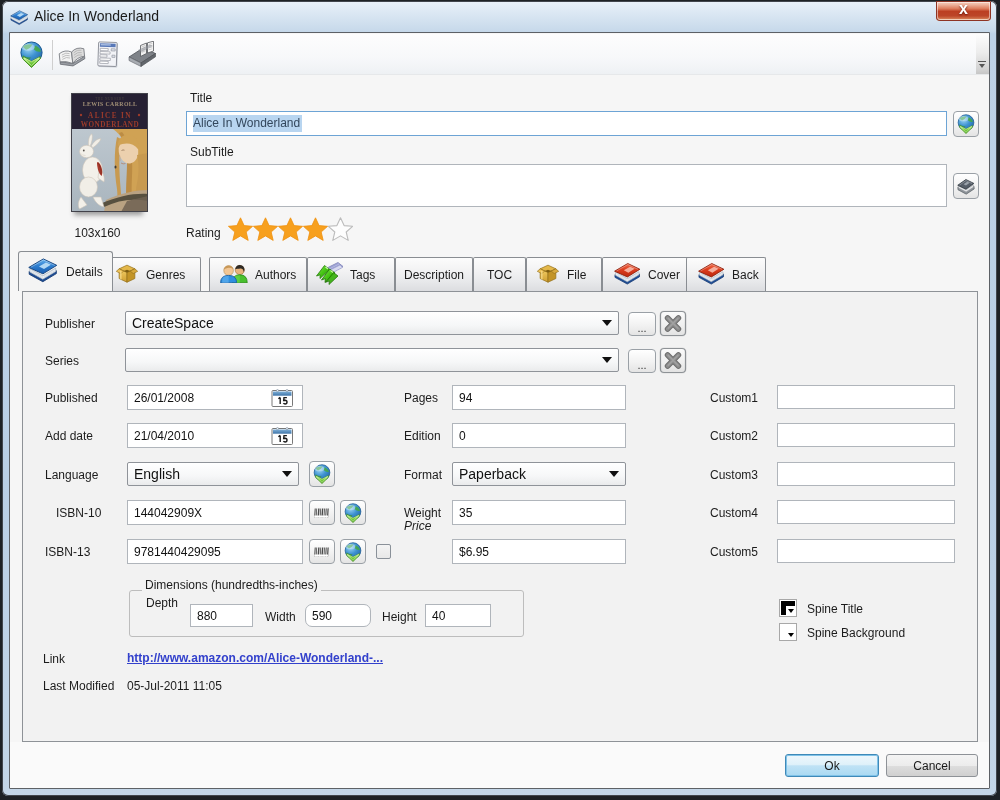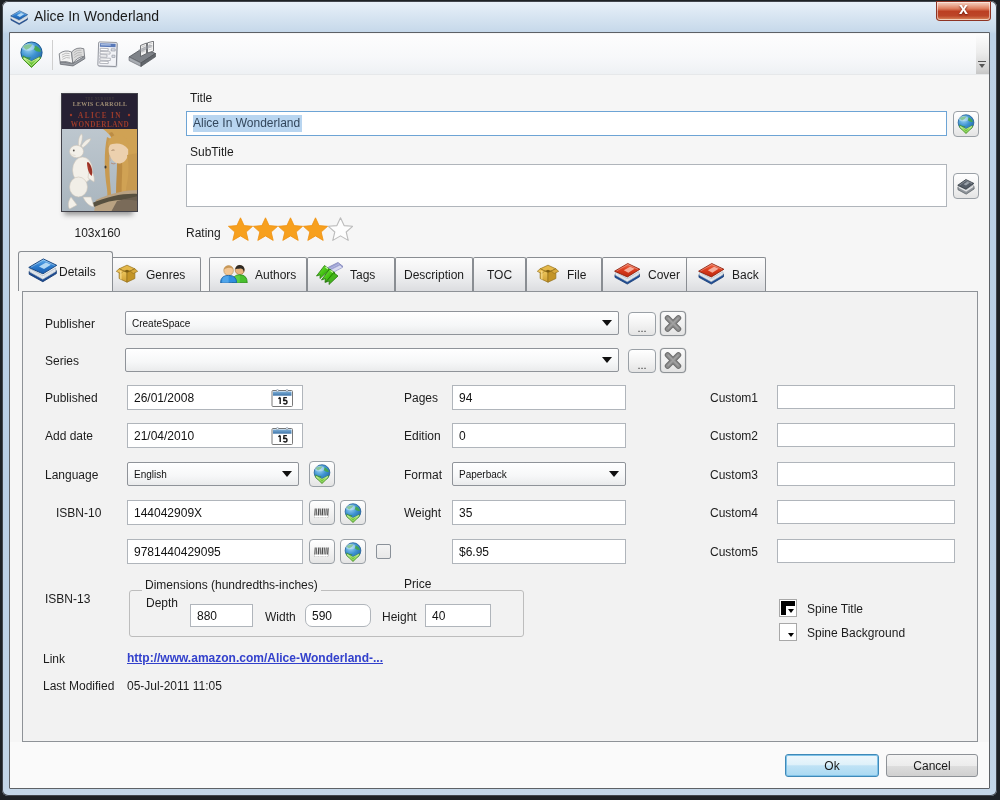--- a/index.html
+++ b/index.html
@@ -22,21 +22,21 @@
   background:#f6f6f6; border:1px solid #5d6166; border-radius:0 0 1px 1px; }
 .toolbar { position:absolute; left:10px; top:34px; width:979px; height:41px;
   background:linear-gradient(180deg,#fdfdfd 0,#f7f8fa 60%,#eef1f4 100%);
   border-bottom:1px solid #e6e8ea; }
 .tsep { position:absolute; left:52px; top:40px; width:1px; height:30px; background:#cfcfcf; }
 .overflow { position:absolute; left:976px; top:35px; width:13px; height:39px;
   background:linear-gradient(180deg,#fcfcfc 0,#ececec 45%,#d2d2d2 88%,#c6c6c6 100%); }
 .lbl { position:absolute; font-size:12px; color:#1c1c1c; white-space:nowrap; }
 .inp { position:absolute; background:#fff; border:1px solid #b0b5bb; font-size:12px;
   color:#111; padding:0 0 0 6px; display:flex; align-items:center; white-space:nowrap; }
-.combo { position:absolute; border:1px solid #8f9399; border-radius:2px; font-size:10px;
+.combo { position:absolute; border:1px solid #8f9399; border-radius:2px; font-size:14px;
   color:#111; display:flex; align-items:center; padding-left:6px;
   background:linear-gradient(180deg,#ffffff 0,#f6f7f8 60%,#eaebec 100%); }
 .combo .arr { position:absolute; right:6px; top:50%; margin-top:-3px; width:0; height:0;
   border-left:5px solid transparent; border-right:5px solid transparent; border-top:6px solid #101010; }
 .btnsm { position:absolute; border:1px solid #9aa0a6; border-radius:4px;
   background:linear-gradient(180deg,#ffffff 0,#f2f2f2 55%,#e4e4e4 100%);
   display:flex; align-items:center; justify-content:center; }
 .panel { position:absolute; left:22px; top:291px; width:956px; height:451px;
   background:#f2f2f2; border:1px solid #8e9297; }
 .tab { position:absolute; top:257px; height:34px; background:linear-gradient(180deg,#fcfcfc 0,#f2f2f3 40%,#e8e9eb 70%,#dcddE0 100%);
@@ -189,21 +189,21 @@
 <path d="M5 12.9 L15.8 18.8 M5 14.2 L15.8 20.2 M16.8 18.3 L26.8 12.4 M16.8 19.7 L26.8 13.8" stroke="#c4ccd6" stroke-width="0.5" fill="none"></path>
 <path d="M2.6 10.6 L16.3 2.6 L28.9 8.6 L15.9 16.6 Z" fill="url(#bluebk)" stroke="#17457f" stroke-width="0.9"></path>
 <path d="M4.6 10.4 L16.4 3.6 L27 8.7" fill="none" stroke="#ffffff" stroke-width="0.7" opacity="0.45"></path>
       <path d="M12.2 9.7 L18.8 5.9 L23.4 8.1 L16.9 12.1 Z" fill="#b9dcf6" opacity="0.95"></path>
     </svg></div>
 <div class="titlebar-text">Alice In Wonderland</div>
 <div class="closebtn">
     <span>x</span>
   </div>
 
-<div class="abs" id="cover" style="left:61px; top:93px; width:69px; height:119px; box-shadow:3px 3px 5px rgba(40,40,40,.45);"><svg width="77" height="119" viewBox="0 0 77 119" style="" xmlns="http://www.w3.org/2000/svg">
+<div class="abs" id="cover" style="left:71px; top:93px; width:69px; height:119px; box-shadow:3px 3px 5px rgba(40,40,40,.45);"><svg width="77" height="119" viewBox="0 0 77 119" style="" xmlns="http://www.w3.org/2000/svg">
 <defs>
         <linearGradient id="skyg" x1="0" y1="0" x2="0" y2="1">
 <stop offset="0" stop-color="#c6cfd6"></stop>
           <stop offset="1" stop-color="#a9b5be"></stop>
         </linearGradient>
       </defs>
 <rect width="77" height="119" fill="url(#skyg)"></rect>
 <g>
 <path d="M42 36 C51 42 55 52 57 63 C59 75 60 90 58 103 C57 112 59 116 63 119 L77 119 L77 36 Z" fill="#d0a254"></path>
 <path d="M48 40 C53 48 56 58 56 70 C56 84 54 98 56 110 L62 112 C59 98 62 82 61 68 C60 54 55 44 51 39 Z" fill="#bc8c44"></path>
@@ -366,21 +366,21 @@
             <stop offset="1" stop-color="#3e74a8"></stop>
 </linearGradient>
 </defs>
 <path d="M3 14.2 L3 17 L15.8 24 L28.5 16.4 L28.5 13.6 L15.8 21 Z" fill="#1d4c94" stroke="#153a72" stroke-width="0.8"></path>
 <path d="M3.6 11.6 L3.6 14.9 L15.8 21.6 L27.9 14.4 L27.9 11.2 L15.8 18.4 Z" fill="#eef2f6" stroke="#a8b4c0" stroke-width="0.7"></path>
 <path d="M5 12.9 L15.8 18.8 M5 14.2 L15.8 20.2 M16.8 18.3 L26.8 12.4 M16.8 19.7 L26.8 13.8" stroke="#c4ccd6" stroke-width="0.5" fill="none"></path>
 <path d="M2.6 10.6 L16.3 2.6 L28.9 8.6 L15.9 16.6 Z" fill="url(#bluebk)" stroke="#17457f" stroke-width="0.9"></path>
 <path d="M4.6 10.4 L16.4 3.6 L27 8.7" fill="none" stroke="#ffffff" stroke-width="0.7" opacity="0.45"></path>
         <path d="M12.2 9.7 L18.8 5.9 L23.4 8.1 L16.9 12.1 Z" fill="#b9dcf6" opacity="0.95"></path>
       </svg></span>
-    <span style="">Details</span>
+    <span style="margin-left:7px;">Details</span>
   </div>
 <div class="tab" style="left:105px; width:96px;">
     <span style="margin-left:9px;"><svg width="26" height="24" viewBox="0 0 26 24" style="width:24px;" xmlns="http://www.w3.org/2000/svg">
 <defs>
 <linearGradient id="bluebk" x1="0" y1="0" x2="0" y2="1">
  <stop offset="0" stop-color="#6ab4ee"></stop>
             <stop offset=".45" stop-color="#2f7fd0"></stop>
             <stop offset="1" stop-color="#1a5cae"></stop>
 </linearGradient>
 <linearGradient id="redbk" x1="0" y1="0" x2="0" y2="1">
@@ -854,21 +854,21 @@
 <circle cx="14" cy="12" r="11" fill="none" stroke="#17568e" stroke-width="1"></circle>
 <path d="M5 5.5 Q9.5 2.6 14.8 3.6 Q12.8 8 8.4 9 Q6 7.5 5 5.5 Z" fill="#46a846" opacity=".92"></path>
 <path d="M18 4.6 Q22.8 6.8 23.8 11 Q19.4 12 16.6 8.8 Q16.4 6.2 18 4.6 Z" fill="#46a846" opacity=".88"></path>
 <path d="M4.6 14.5 Q9 17.5 13.6 17.2 Q11.4 20.4 8 19.2 Q5.8 17.2 4.6 14.5 Z" fill="#3a9440" opacity=".8"></path>
 <ellipse cx="10.5" cy="6.5" rx="6.8" ry="3.6" fill="#dceefa" opacity=".42"></ellipse>
 <path d="M5 16.2 L14 21 L23 16.2 L23 18.6 L14 27.4 L5 18.6 Z" fill="url(#garrow)" stroke="#3d8a12" stroke-width="0.9" stroke-linejoin="round"></path>
 <path d="M6.4 17.4 L14 21.4 L21.6 17.4 L21.6 18.2 L14 25.6 L6.4 18.2 Z" fill="none" stroke="#e4fac2" stroke-width="0.8" opacity=".85"></path>
     </svg>
   </div>
 
-<div class="lbl" style="left:45px; top:545px;margin-top:47px;">ISBN-13</div>
+<div class="lbl" style="left:45px; top:545px;">ISBN-13</div>
 <div class="inp" style="left:127px; top:539px; width:176px; height:25px;">9781440429095</div>
 <div class="btnsm" style="left:309px; top:539px; width:26px; height:25px;">
     <svg width="20" height="16" viewBox="0 0 20 16" style="" xmlns="http://www.w3.org/2000/svg">
       <g transform="skewX(-4)">
         <rect x="3" y="3.5" width="1.0" height="9" fill="#4a4a4a"></rect>
         <rect x="4.6" y="3.5" width="0.8" height="9" fill="#4a4a4a"></rect>
         <rect x="6.4" y="3.5" width="1.4" height="9" fill="#4a4a4a"></rect>
         <rect x="8.6" y="3.5" width="0.8" height="9" fill="#4a4a4a"></rect>
         <rect x="10.2" y="3.5" width="1.4" height="9" fill="#4a4a4a"></rect>
         <rect x="12.4" y="3.5" width="0.8" height="9" fill="#4a4a4a"></rect>
@@ -928,21 +928,21 @@
 <div class="abs" style="left:376px; top:544px; width:15px; height:15px; border:1px solid #8a9199; border-radius:2px; background:linear-gradient(180deg,#f4f4f4,#e8e8e8);"></div>
 
 <div class="lbl" style="left:404px; top:391px;">Pages</div>
 <div class="inp" style="left:452px; top:385px; width:174px; height:25px;">94</div>
 <div class="lbl" style="left:404px; top:429px;">Edition</div>
 <div class="inp" style="left:452px; top:423px; width:174px; height:25px;">0</div>
 <div class="lbl" style="left:404px; top:468px;">Format</div>
 <div class="combo" style="left:452px; top:462px; width:174px; height:24px;">Paperback<span class="arr"></span></div>
 <div class="lbl" style="left:404px; top:506px;">Weight</div>
 <div class="inp" style="left:452px; top:500px; width:174px; height:25px;">35</div>
-<div class="lbl" style="left:404px; top:577px;">Price</div>
+<div class="lbl" style="left:404px; top:519px;font-style:italic;">Price</div>
 <div class="inp" style="left:452px; top:539px; width:174px; height:25px;">$6.95</div>
 
 <div class="grp"></div>
 <div class="grplbl">Dimensions (hundredths-inches)</div>
 <div class="lbl" style="left:146px; top:596px;text-align:right;">Depth</div>
 <div class="inp" style="left:190px; top:604px; width:63px; height:23px;">880</div>
 <div class="lbl" style="left:265px; top:610px;">Width</div>
 <div class="inp" style="left:305px; top:604px; width:66px; height:23px;border-radius:7px;">590</div>
 <div class="lbl" style="left:382px; top:610px;">Height</div>
 <div class="inp" style="left:425px; top:604px; width:66px; height:23px;">40</div>

